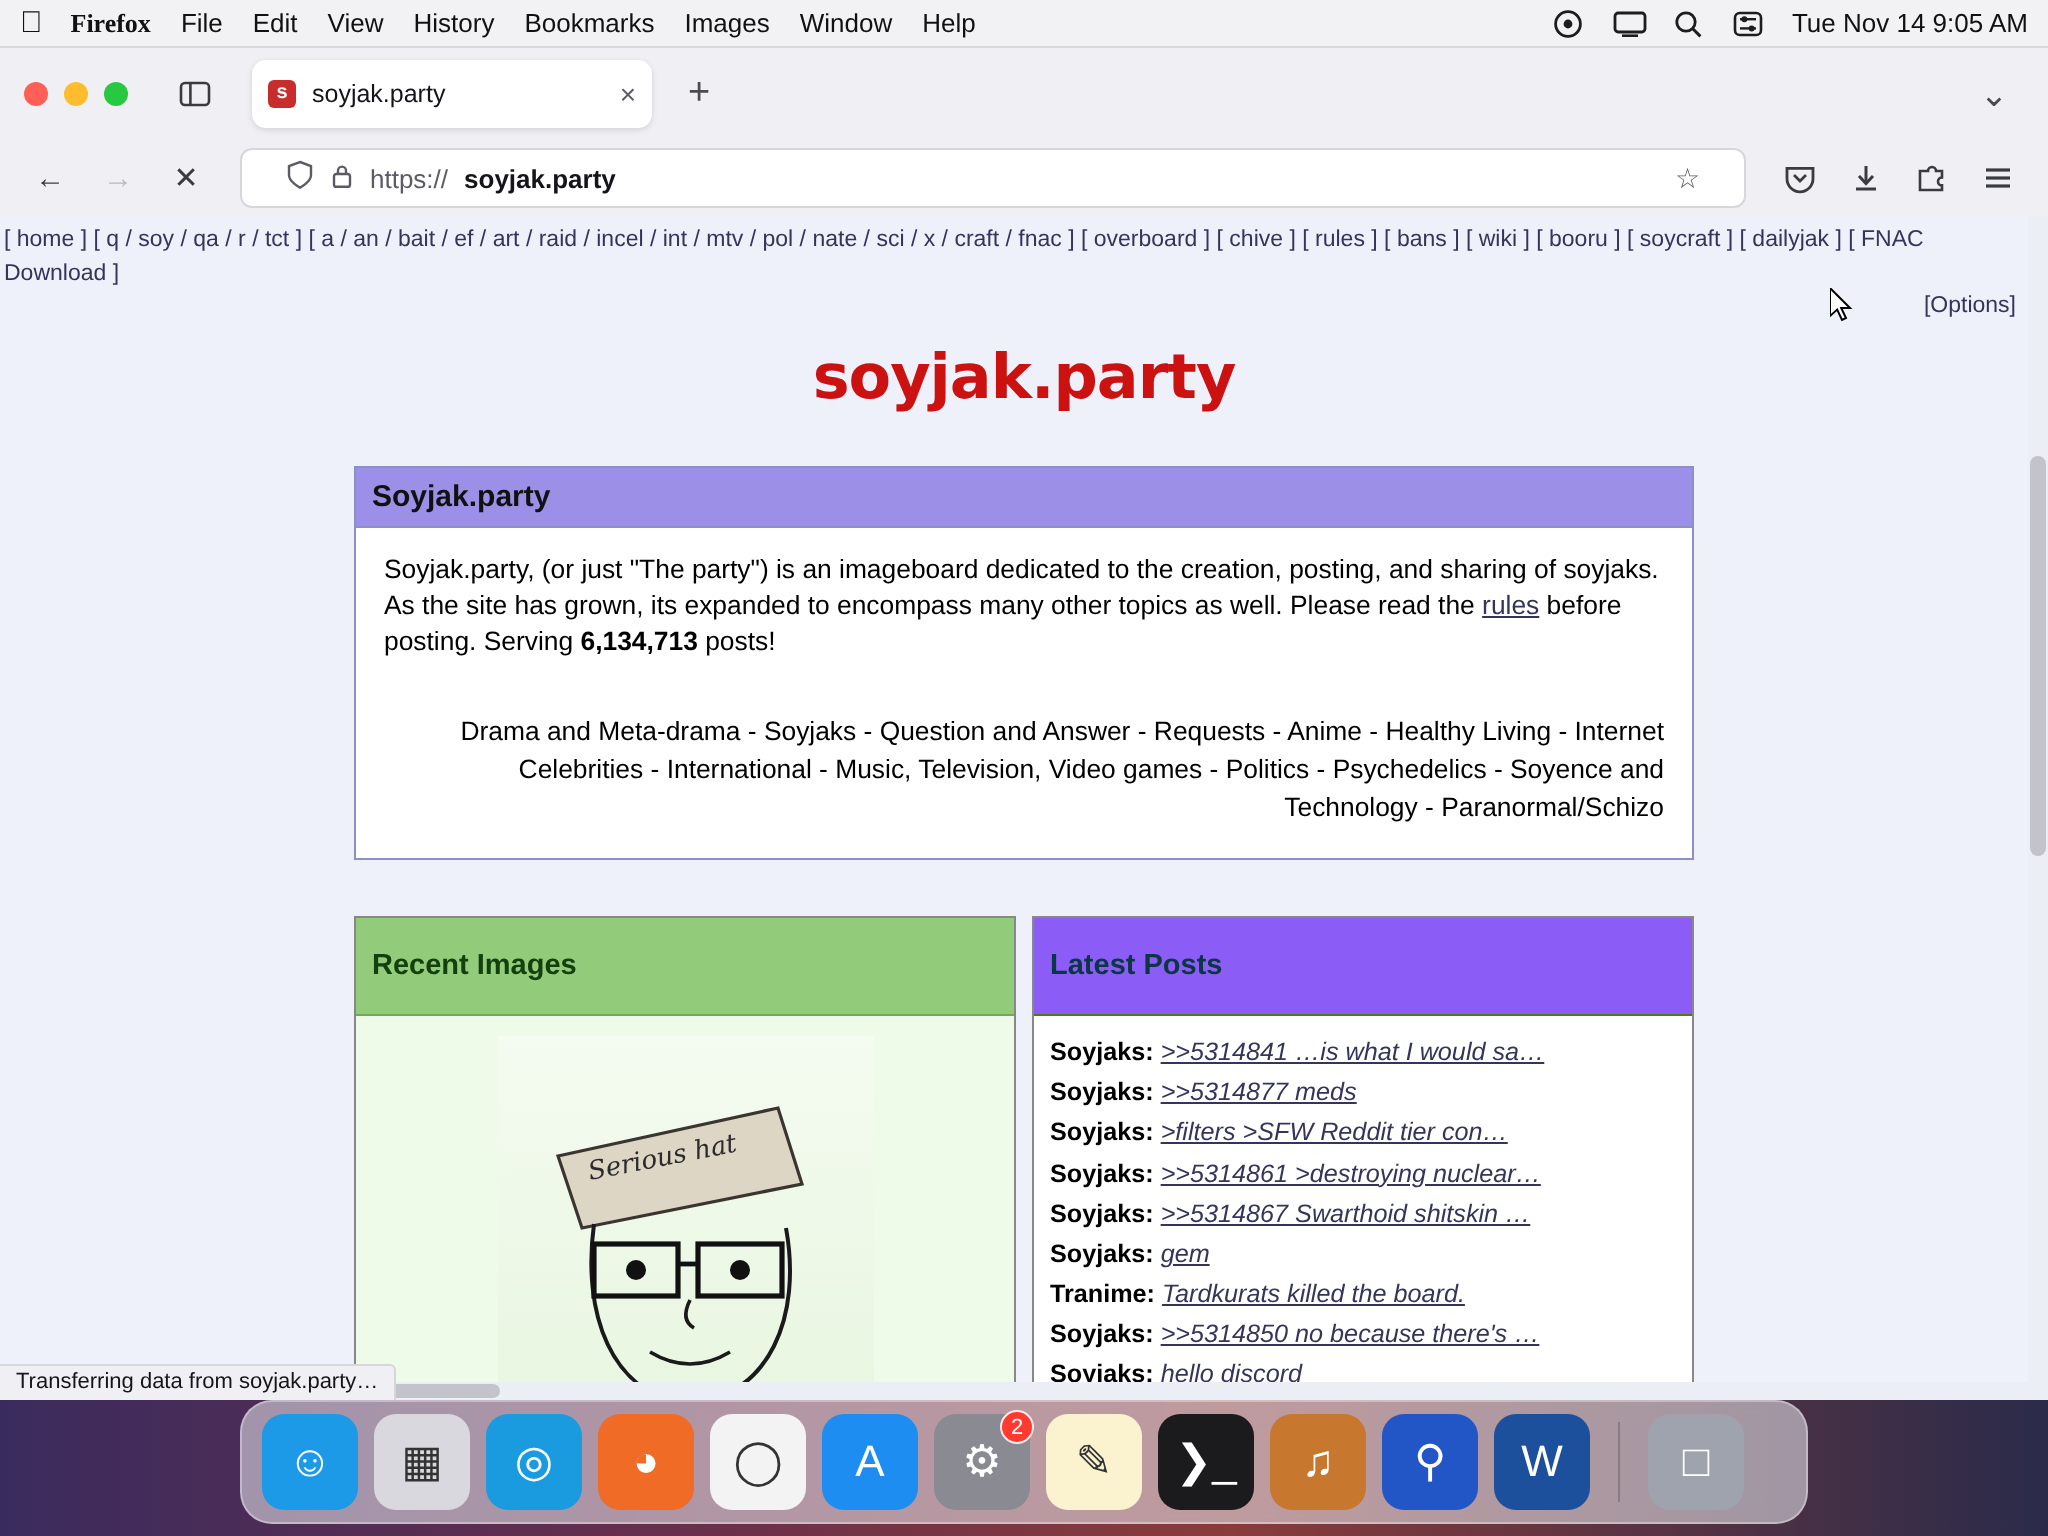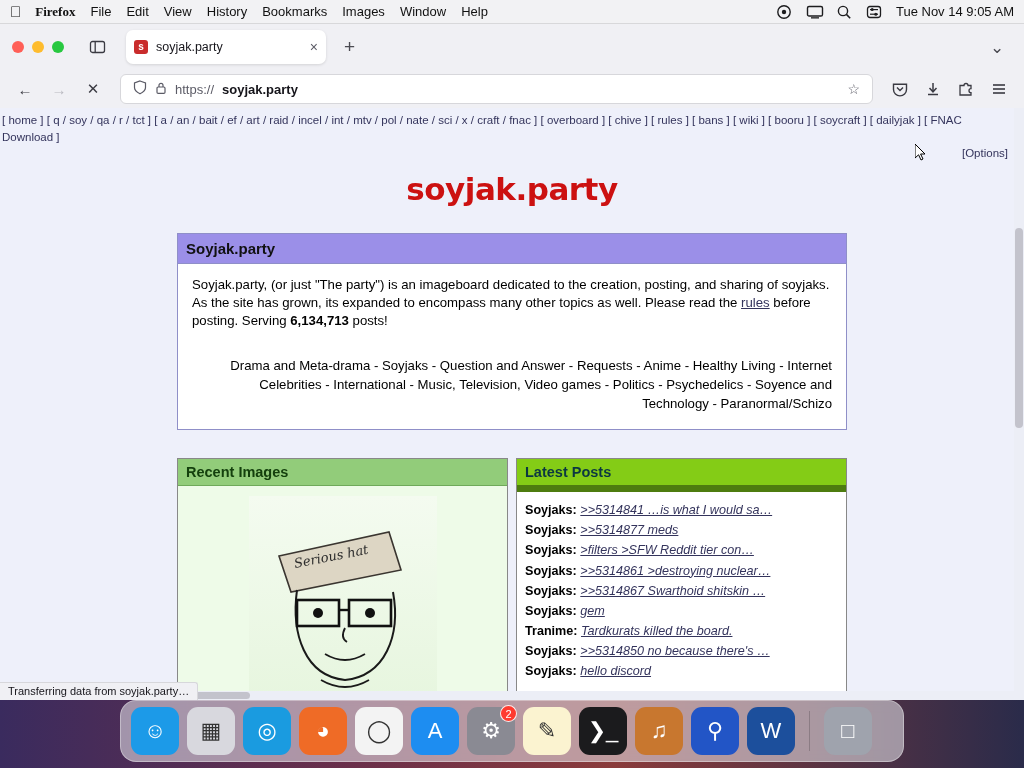--- a/index.html
+++ b/index.html
@@ -51,21 +51,21 @@
   .titlebar-right { position:absolute; right:12px; display:flex; align-items:center; gap:4px;}
 
   .navbar {
     height:38px; background:#f0f0f4; display:flex; align-items:center;
     padding: 0 10px; gap:4px;
   }
   .nav-btn { width:30px; height:28px; display:flex; align-items:center; justify-content:center; border-radius:5px; color:#3a3a42; font-size:15px;}
   .nav-btn.disabled { color:#b9b9c0; }
   .urlbar {
     flex:1; height:30px; background:#ffffff; border:1px solid #d7d7db; border-radius:6px;
-    display:flex; align-items:center; gap:8px; padding: 0 12px; margin: 0 8px;
+    display:flex; align-items:center; gap:8px; padding: 0 22px; margin: 0 8px;
     font-size:13px; color:#15141a;
   }
   .url-scheme { color:#5b5b66; }
   .url-host { font-weight:600; }
   .star { margin-left:auto; color:#5b5b66; font-size:14px;}
   .navbar-right { display:flex; align-items:center; gap:3px; }
 
   
   .page {
     position:absolute; top:108px; left:0; width:1024px; height:592px;
@@ -89,23 +89,23 @@
   .panel-head {
     background:#9b8fe8; color:#111; font-weight:bold; font-size:15px;
     padding:6px 8px; border-bottom:1px solid #8f8fc8;
   }
   .panel-body { padding:12px 14px 16px 14px; font-size:13.2px; color:#000; line-height:1.35; }
   .panel-body a { color:#34345c; }
   .cat { text-align:right; margin-top:26px; line-height:1.45; }
 
   .columns { width:670px; margin: 28px auto 0 auto; display:flex; gap:8px; }
   .col { flex:1; border:1px solid #888; background:#fff; }
-  .col-head { font-weight:bold; font-size:14.5px; padding:5px 8px; }
+  .col-head { font-weight:bold; font-size:14.5px; padding:16px 8px; }
   .col-head.green { background:#92cc7a; color:#14400d; border-bottom:1px solid #6fa95a;}
-  .col-head.blue  { background:#84cc16; color:#0b3742; border-bottom:7px solid #4d7c0f;}
+  .col-head.blue  { background:#8b5cf6; color:#0b3742; border-bottom:1px solid #4d7c0f;}
   .recent-body { height:210px; background:#eefbe8; display:flex; justify-content:center; padding-top:10px;}
   .thumb { width:188px; height:200px; background:linear-gradient(#f4fbf0,#e7f6df); position:relative; overflow:hidden;}
   .latest-body { padding:8px 8px 0 8px; font-size:12.6px; line-height:1.6; color:#000;}
   .latest-body .board { font-weight:bold; }
   .latest-body a { color:#34345c; font-style:italic; }
 
   
   .doodle { position:absolute; left:12px; top:8px; }
 
   

